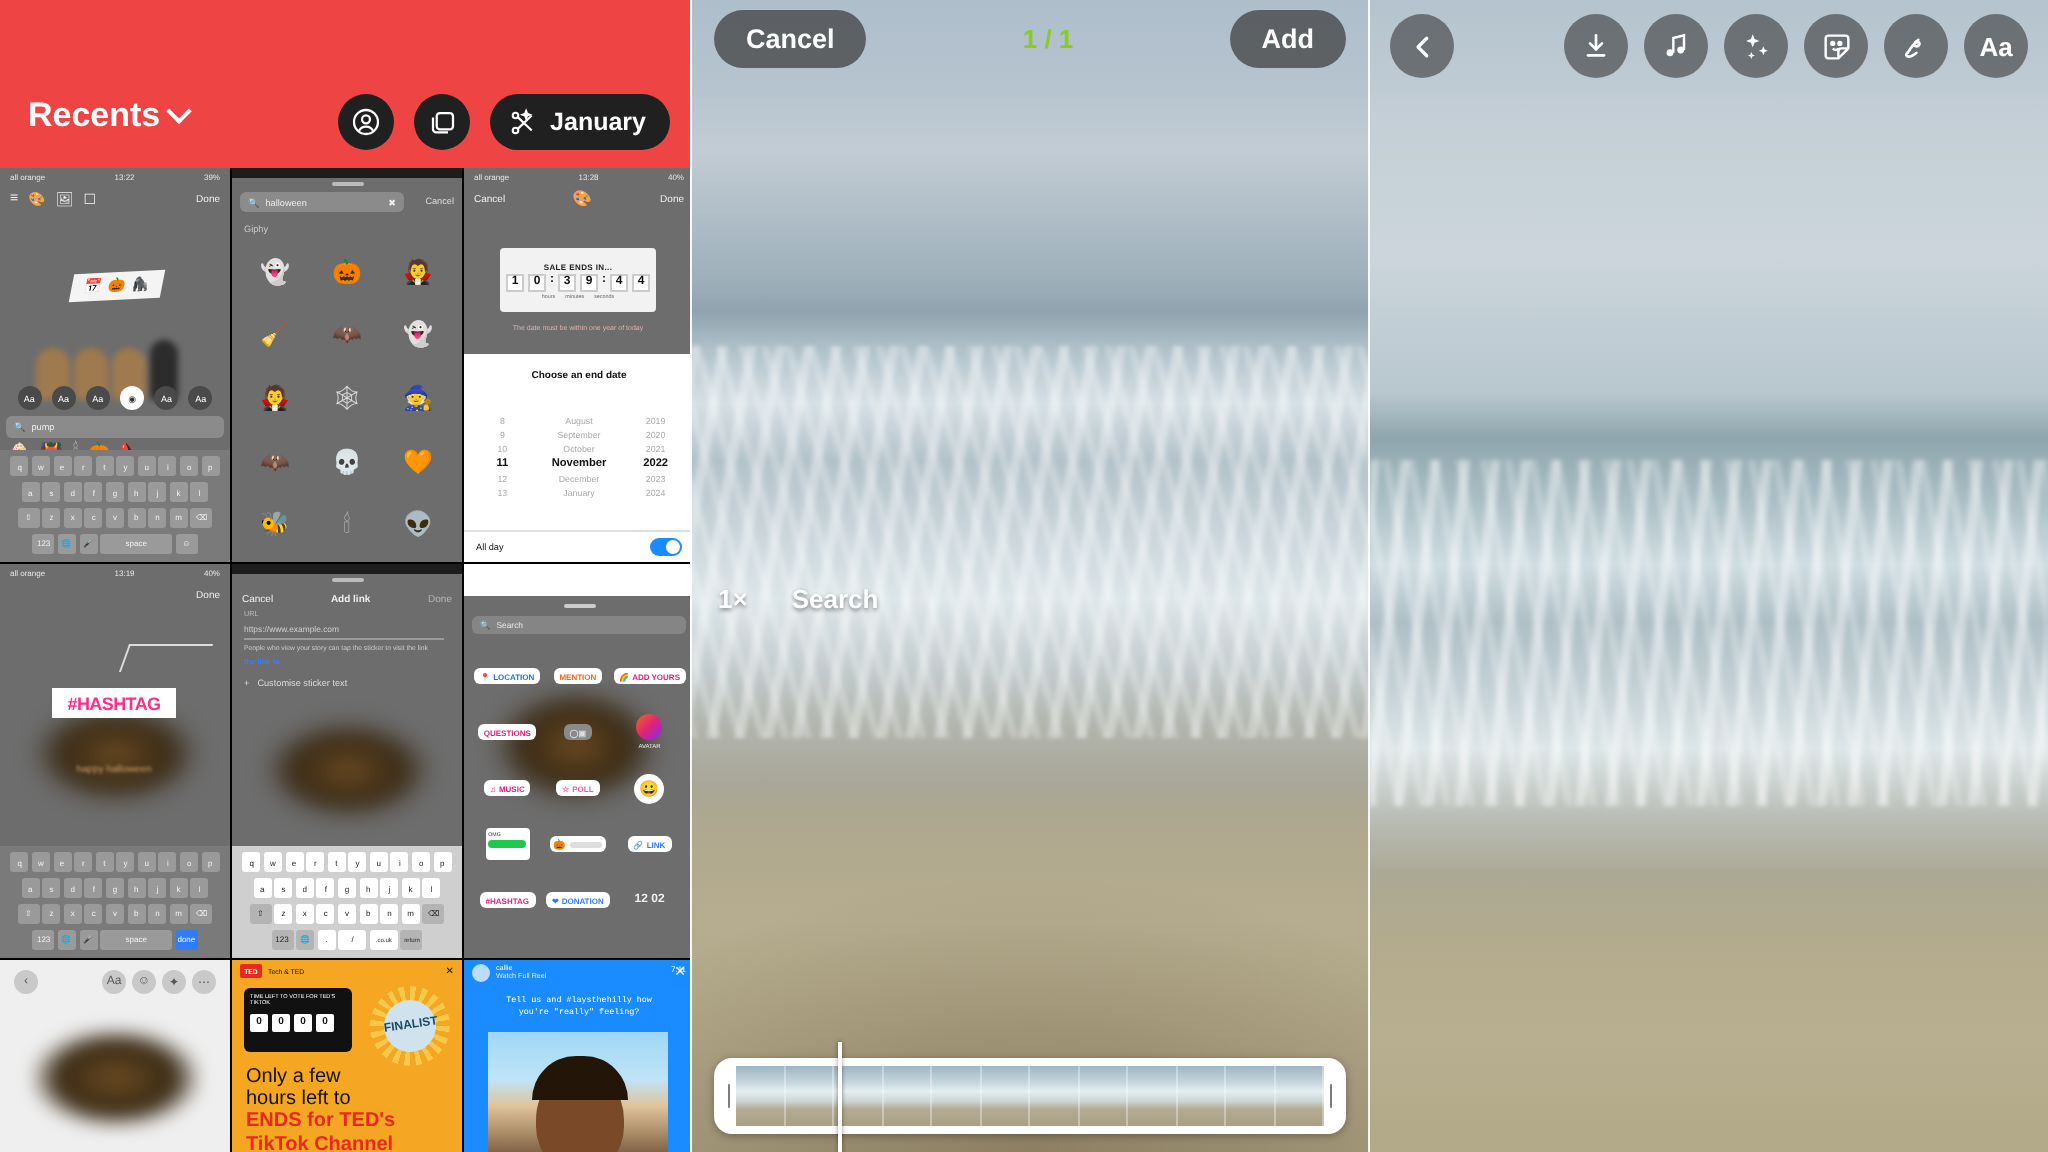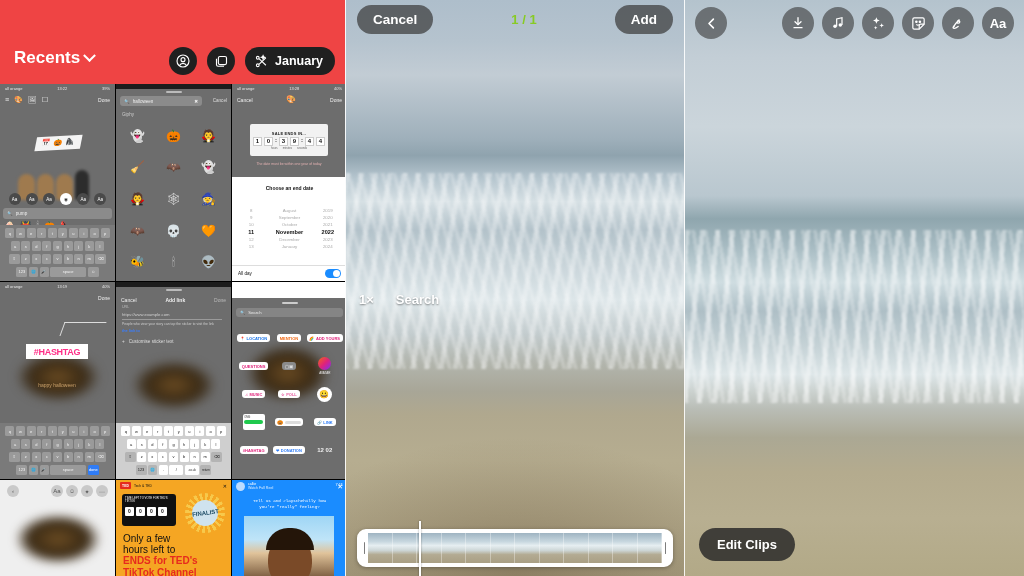--- a/index.html
+++ b/index.html
@@ -897,19 +897,18 @@
             <path d="M5.5 16c-1.2.8-1.6 2-.4 2.6 1.4.7 3.6-.2 6.4-2.4"></path>
           </svg>
         </div>
         <div class="rnd">
           <span style="font-size:13px;font-weight:bold;color:#fff">Aa</span>
         </div>
       </div>
     </div>
 
     <div class="story-bottom">
-      <div class="pill-edit">Edit Clips</div>
     </div>
   </div>
 
   <div class="divider" style="left:345px"></div>
   <div class="divider" style="left:684px"></div>
 </div>
 
 </body></html>

